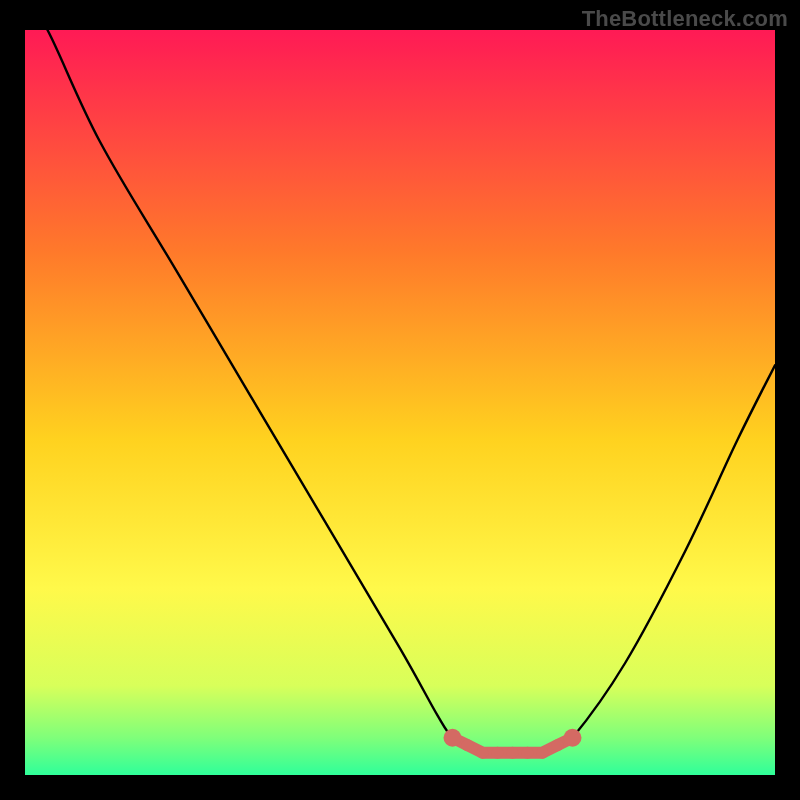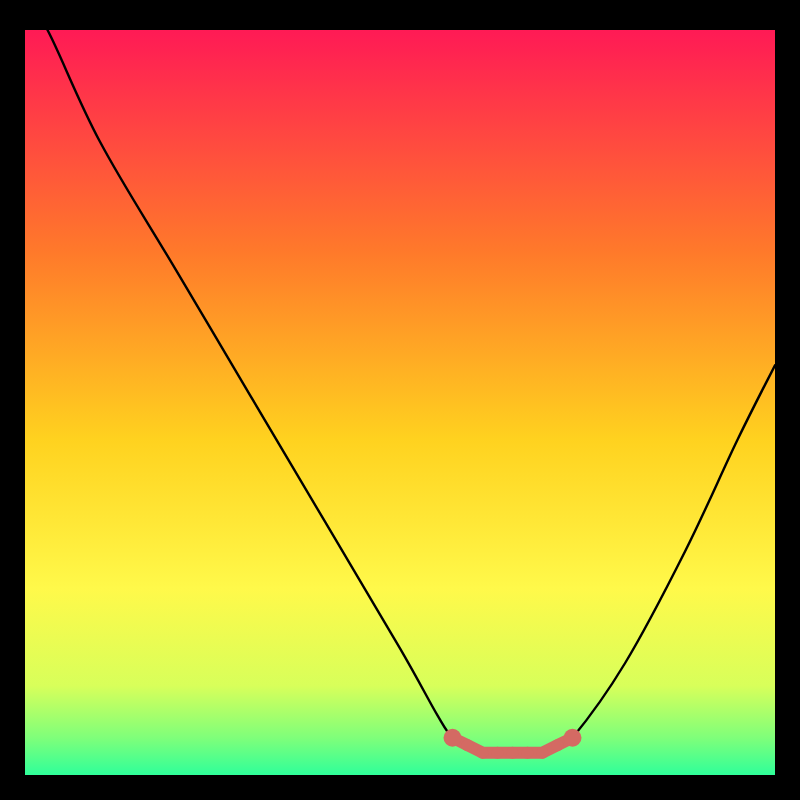--- a/index.html
+++ b/index.html
@@ -41,20 +41,21 @@
     display: block;
     width: 100%;
     height: 100%;
   }
 </style>
 </head>
 <body>
 
 <div class="frame">
 
+  <div class="watermark">TheBottleneck.com</div>
 
   <div class="plot-area">
     <svg viewBox="0 0 750 745" preserveAspectRatio="none">
       <defs>
         <linearGradient id="bg-grad" x1="0" y1="0" x2="0" y2="1">
           <stop id="g0" offset="0%" stop-color="#ff1a55"></stop>
           <stop id="g1" offset="30%" stop-color="#ff7a2a"></stop>
           <stop id="g2" offset="55%" stop-color="#ffd21f"></stop>
           <stop id="g3" offset="75%" stop-color="#fff94a"></stop>
           <stop id="g4" offset="88%" stop-color="#d8ff5a"></stop>

